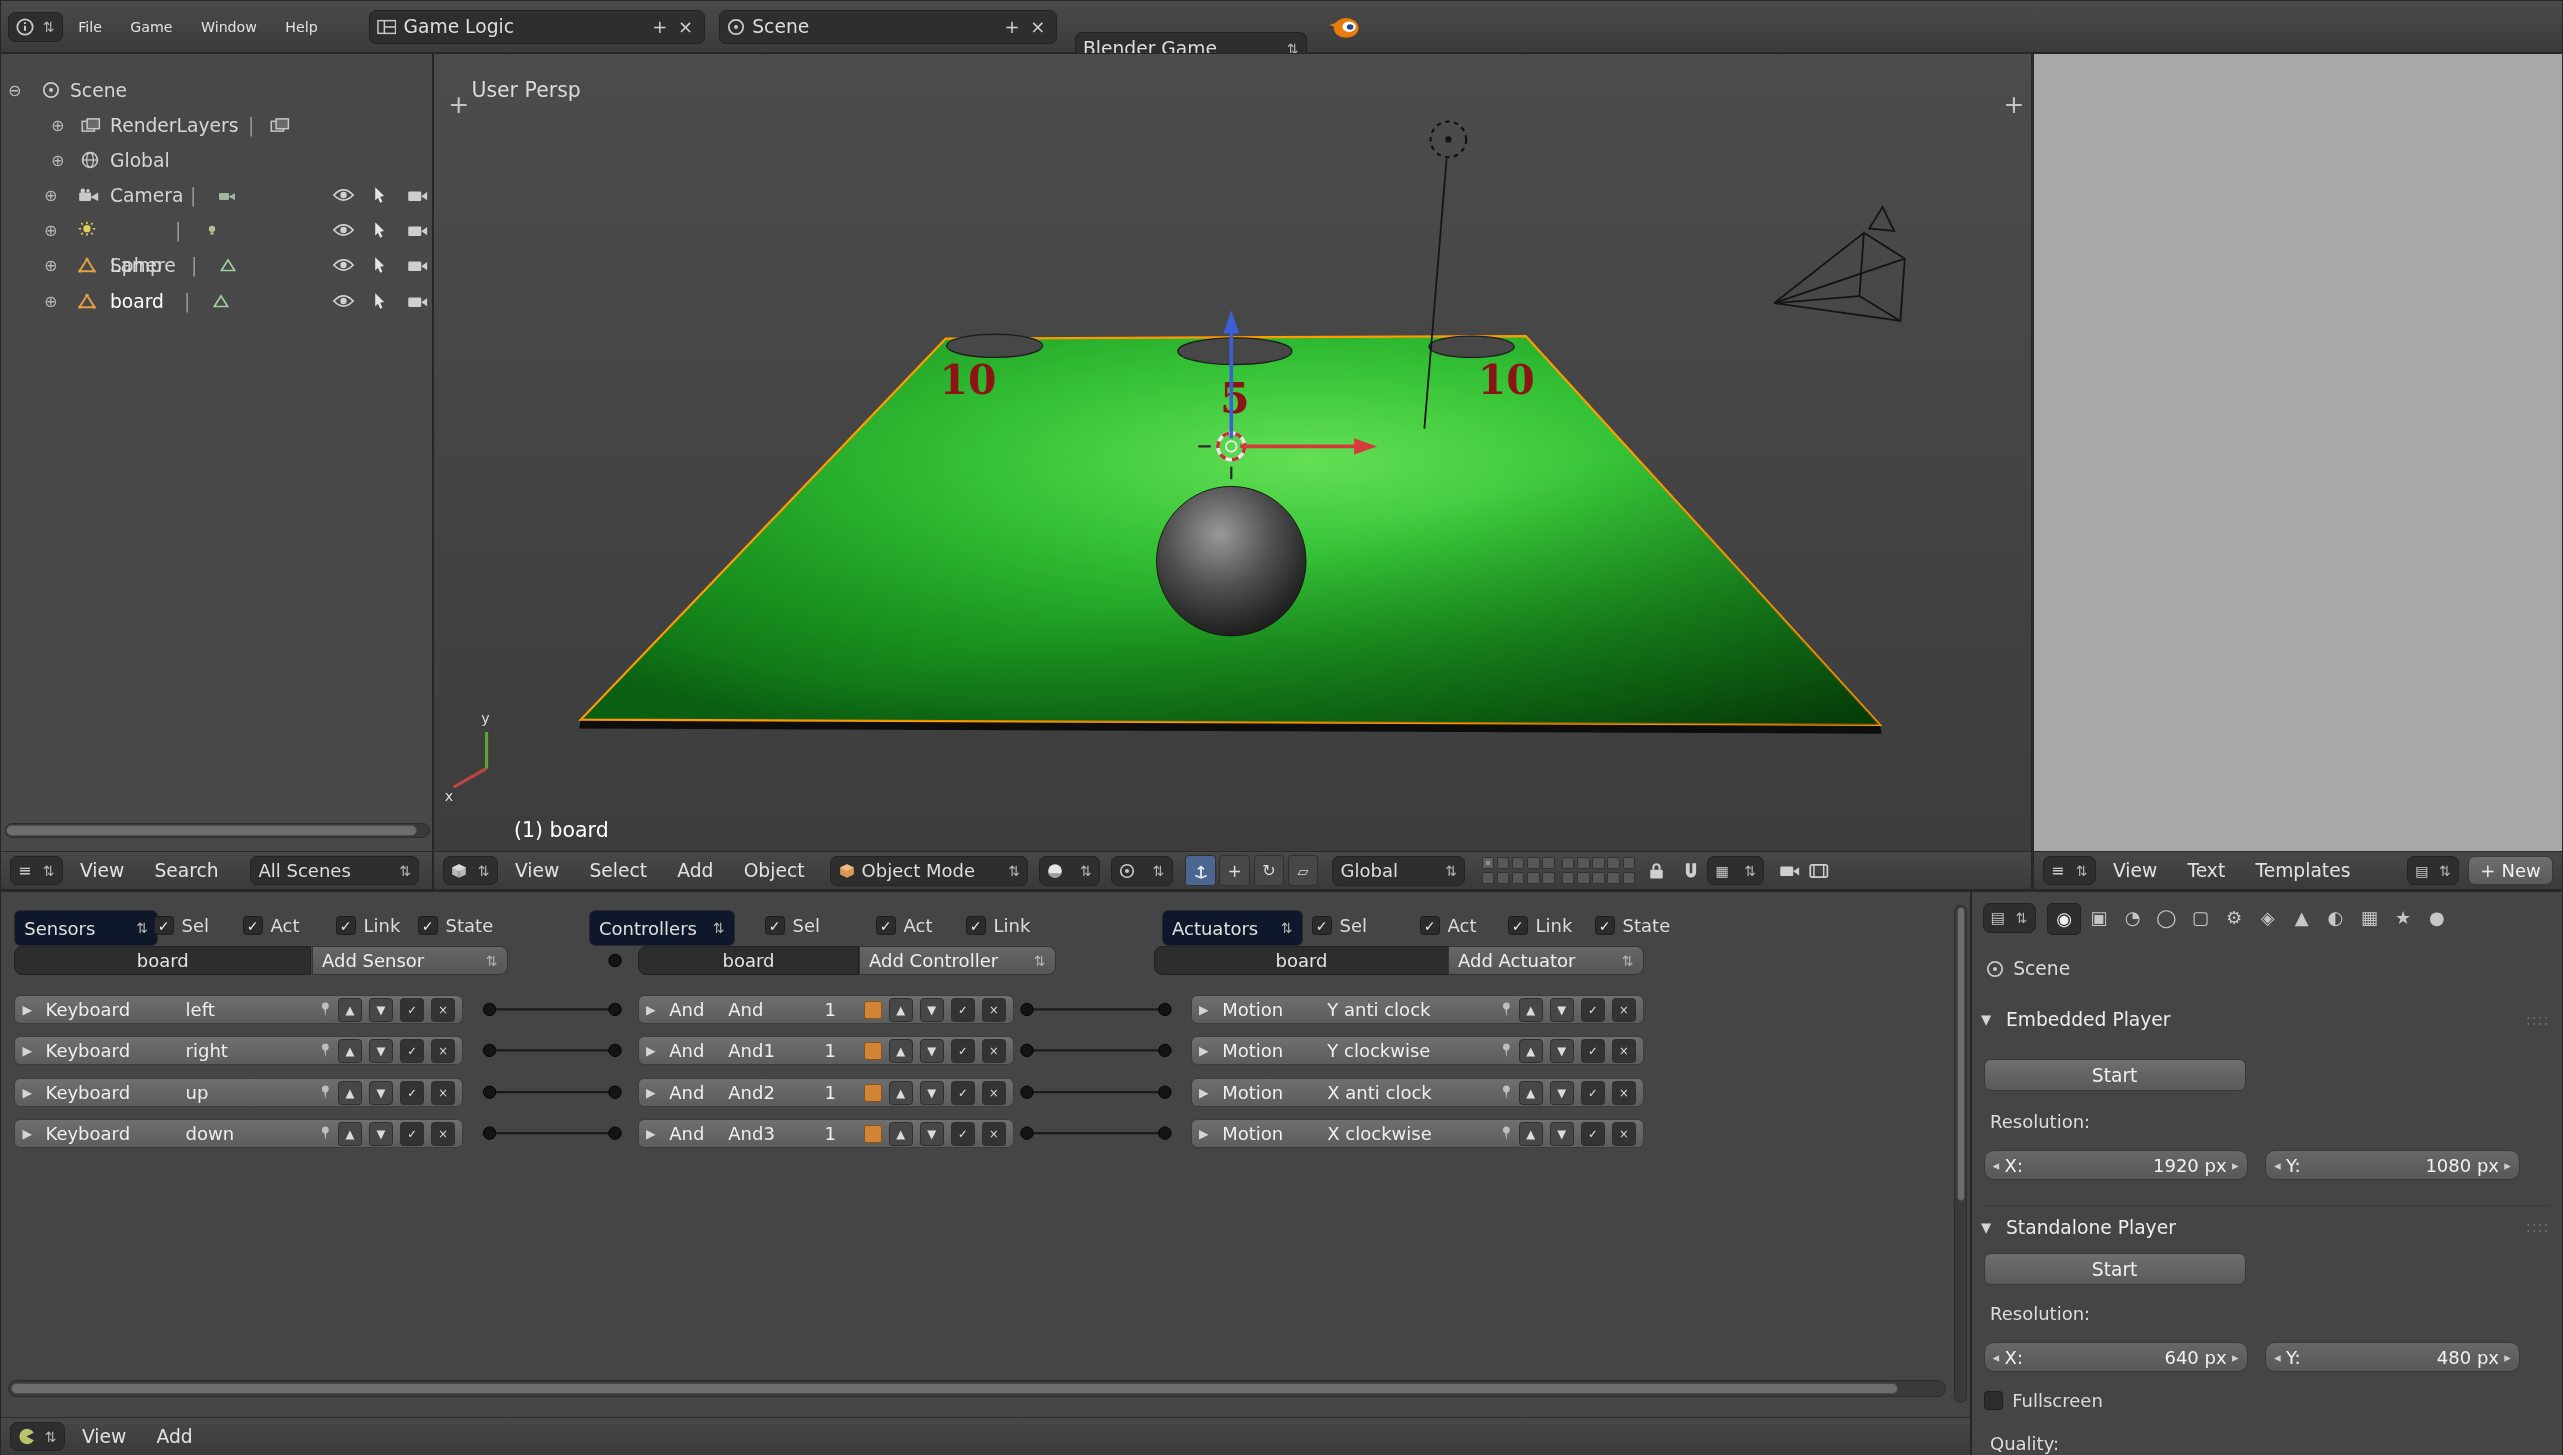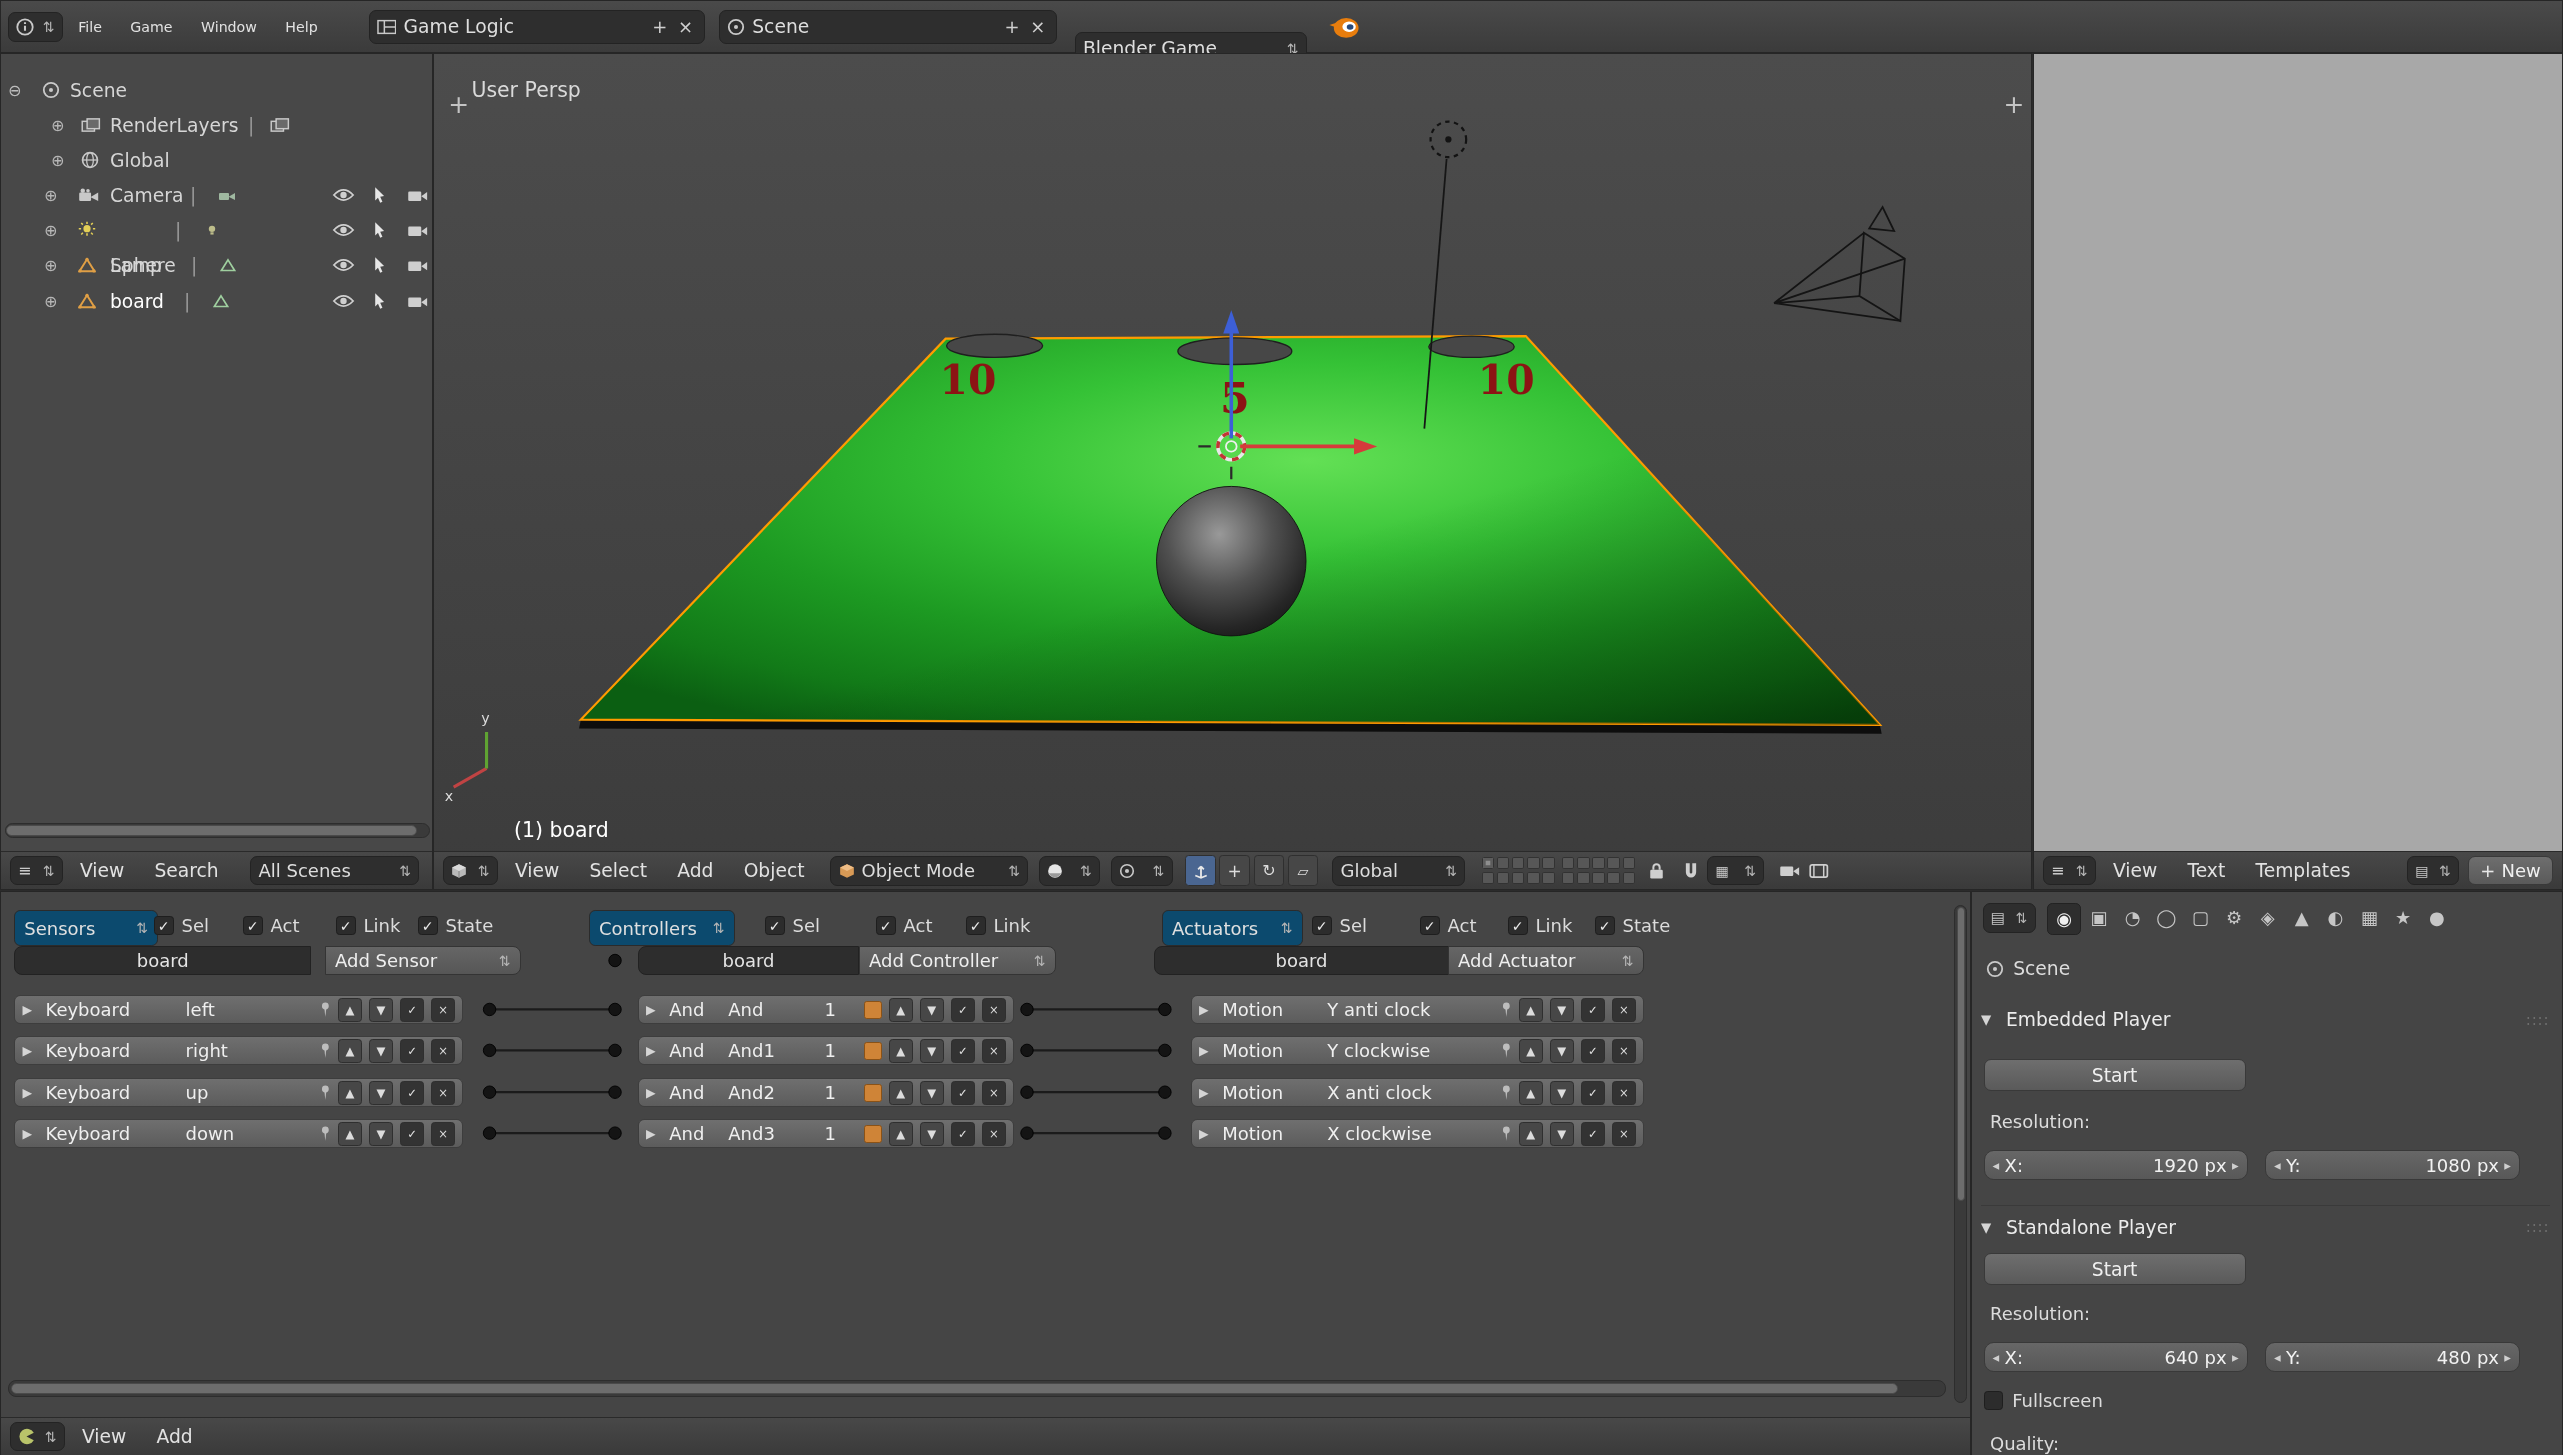--- a/index.html
+++ b/index.html
@@ -15,21 +15,21 @@
   .mitem{padding:0 13.3px;color:#e2e2e2;white-space:nowrap;}
   .widget{background:#2e2e2e;border:0.9px solid #232323;border-radius:7.1px;display:flex;
           align-items:center;color:#dedede;box-sizing:border-box;height:30px;padding:0 7.1px;gap:7.1px;}
   .btnw{background:linear-gradient(#6e6e6e,#5a5a5a);border:0.9px solid #393939;border-radius:7.1px;
         display:flex;align-items:center;justify-content:center;color:#f0f0f0;box-sizing:border-box;}
   .dd{color:#b5b5b5;font-size:14.2px;margin-left:auto;}
   .isvg{display:inline-flex;align-items:center;justify-content:center;}
   .chk{width:19.6px;height:19.6px;background:#2c2c2c;border:0.9px solid #1e1e1e;border-radius:3.6px;
        display:inline-flex;align-items:center;justify-content:center;font-size:14.2px;color:#eaeaea;box-sizing:border-box;}
   .fgroup{position:absolute;display:flex;align-items:center;gap:8px;font-size:18px;color:#dcdcdc;}
-  .colw{position:absolute;background:#0c4a6e;border:0.9px solid #2b2b2b;border-radius:6.2px;height:36px;
+  .colw{position:absolute;background:#0f172a;border:0.9px solid #2b2b2b;border-radius:6.2px;height:36px;
         display:flex;align-items:center;padding:0 9px;font-size:18px;color:#e0e0e0;box-sizing:border-box;}
   .objfield{position:absolute;background:#2d2d2d;border:0.9px solid #222;border-radius:8px 0 0 8px;height:29px;
         display:flex;align-items:center;justify-content:center;font-size:18px;color:#e4e4e4;box-sizing:border-box;}
   .addbtn{position:absolute;background:linear-gradient(#666,#565656);border:0.9px solid #343434;border-radius:0 8px 8px 0;
         height:29px;display:flex;align-items:center;font-size:18px;color:#efefef;padding:0 9px;box-sizing:border-box;}
   .brick{position:absolute;height:29px;background:linear-gradient(#6f6f6f,#5c5c5c);border:0.9px solid #3d3d3d;
         border-radius:6.2px;display:flex;align-items:center;font-size:18px;color:#efefef;
         padding:0 7.1px;gap:7.1px;box-sizing:border-box;}
   .tri{color:#d5d5d5;font-size:12.5px;width:16px;}
   .sq{width:22px;height:22px;background:#474747;border:0.9px solid #2f2f2f;border-radius:3.6px;
@@ -616,21 +616,21 @@
       <span>Link</span>
   </div>
   <div class="fgroup" style="left:1594px;top:23px;">
     <span class="chk">✓</span>
       <span>State</span>
   </div>
 
   <div class="objfield" style="left:13.3px;top:54px;width:297px;">
     <span>board</span>
   </div>
-  <div class="addbtn" style="left:324px;top:54px;width:196px;">
+  <div class="addbtn" style="left:311px;top:54px;width:196px;">
     <span>Add Sensor</span>
       <span class="dd">⇅</span>
   </div>
 
   <div class="objfield" style="left:637px;top:54px;width:221px;">
     <span>board</span>
   </div>
   <div class="addbtn" style="left:858px;top:54px;width:197px;">
     <span>Add Controller</span>
       <span class="dd">⇅</span>

